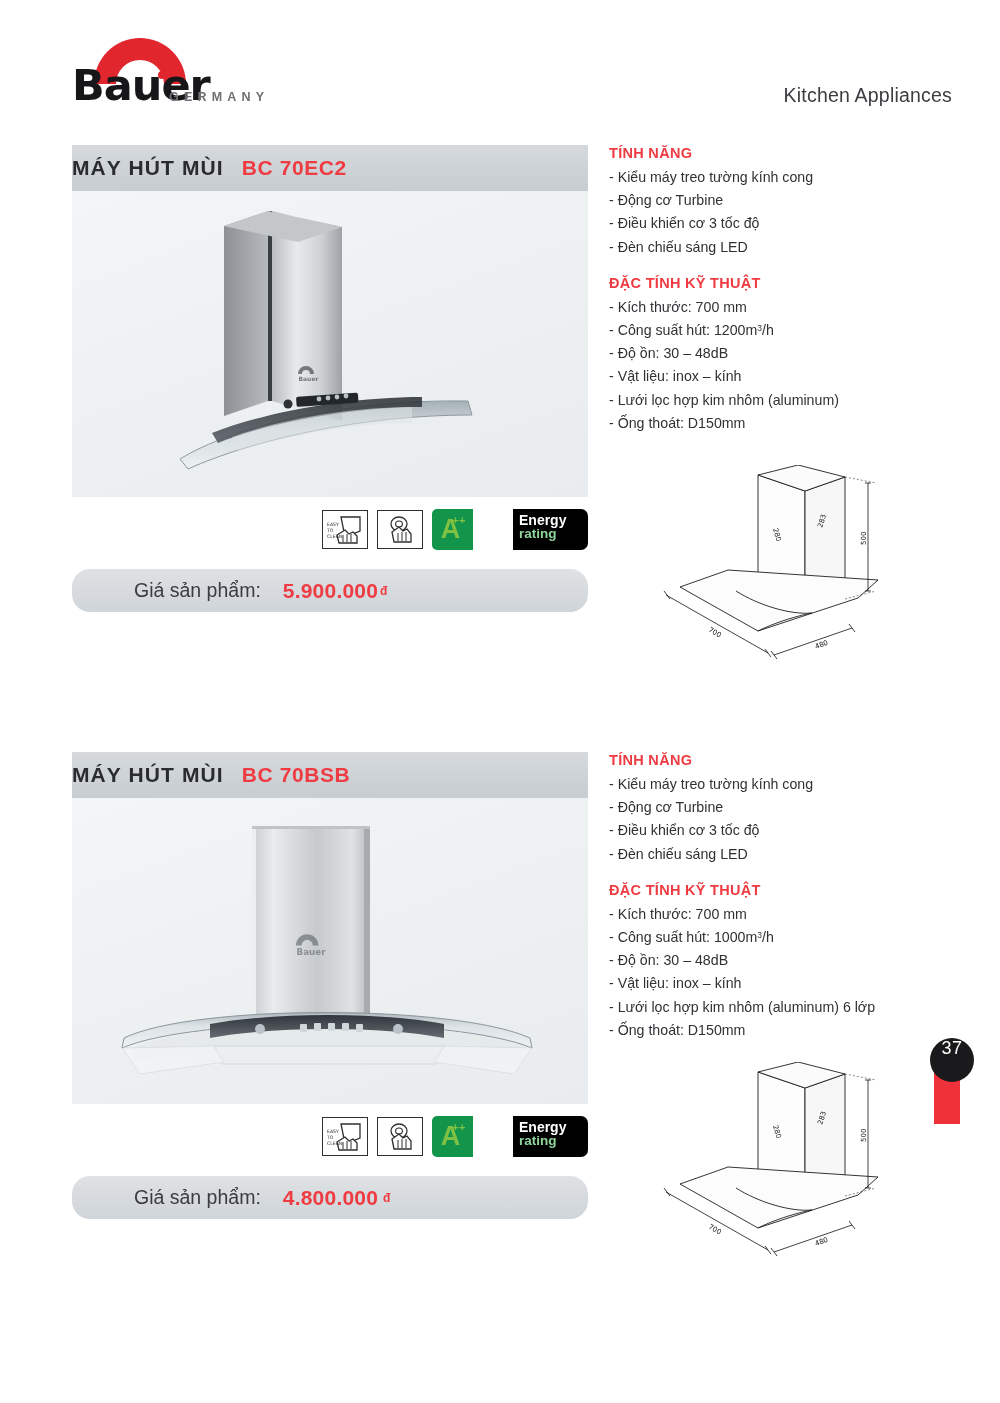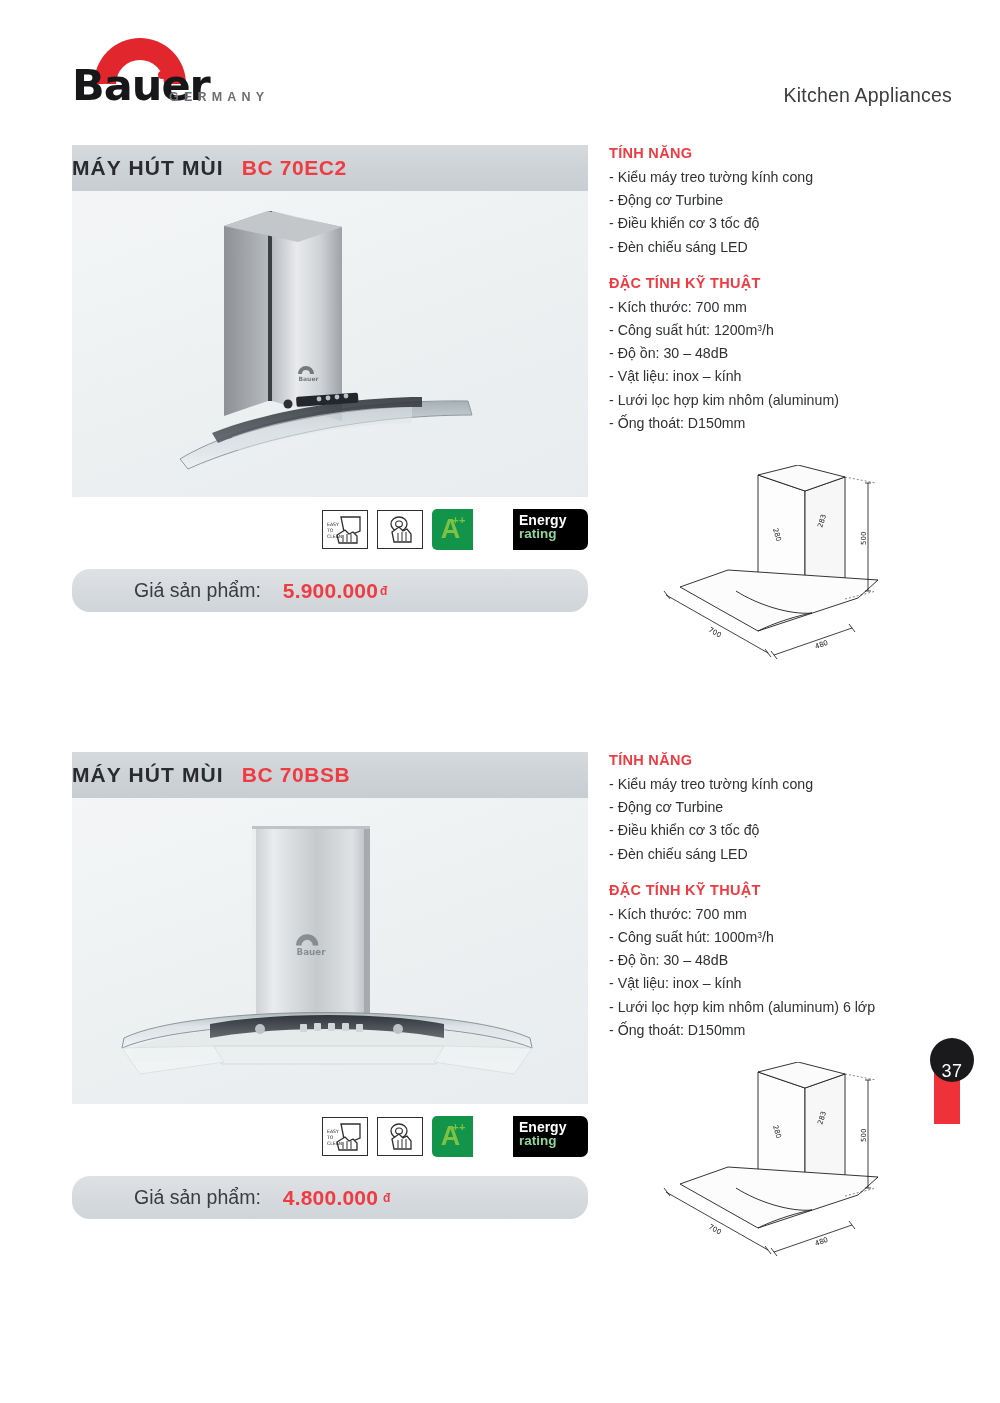--- a/index.html
+++ b/index.html
@@ -129,21 +129,21 @@
   
   .tech { position: absolute; left: 640px; top: 0; width: 280px; height: 210px; }
 
   
   .pagenum-bar {
     position: absolute; right: 40px; bottom: 0px; width: 26px; height: 75px; background: #ef3239;
   }
   .pagenum-circle {
     position: absolute; right: 26px; bottom: 42px; width: 44px; height: 44px;
     border-radius: 50%; background: #1a1a1c;
-    display: flex; align-items: flex-end; justify-content: center;
+    display: flex; align-items: flex-start; justify-content: center;
   }
   .pagenum-circle span { color: #fff; font-size: 18px; letter-spacing: .5px; }
 </style>
 </head>
 <body>
 
 <div class="page">
 
   <div class="header">
     <div class="logo-wrap">

